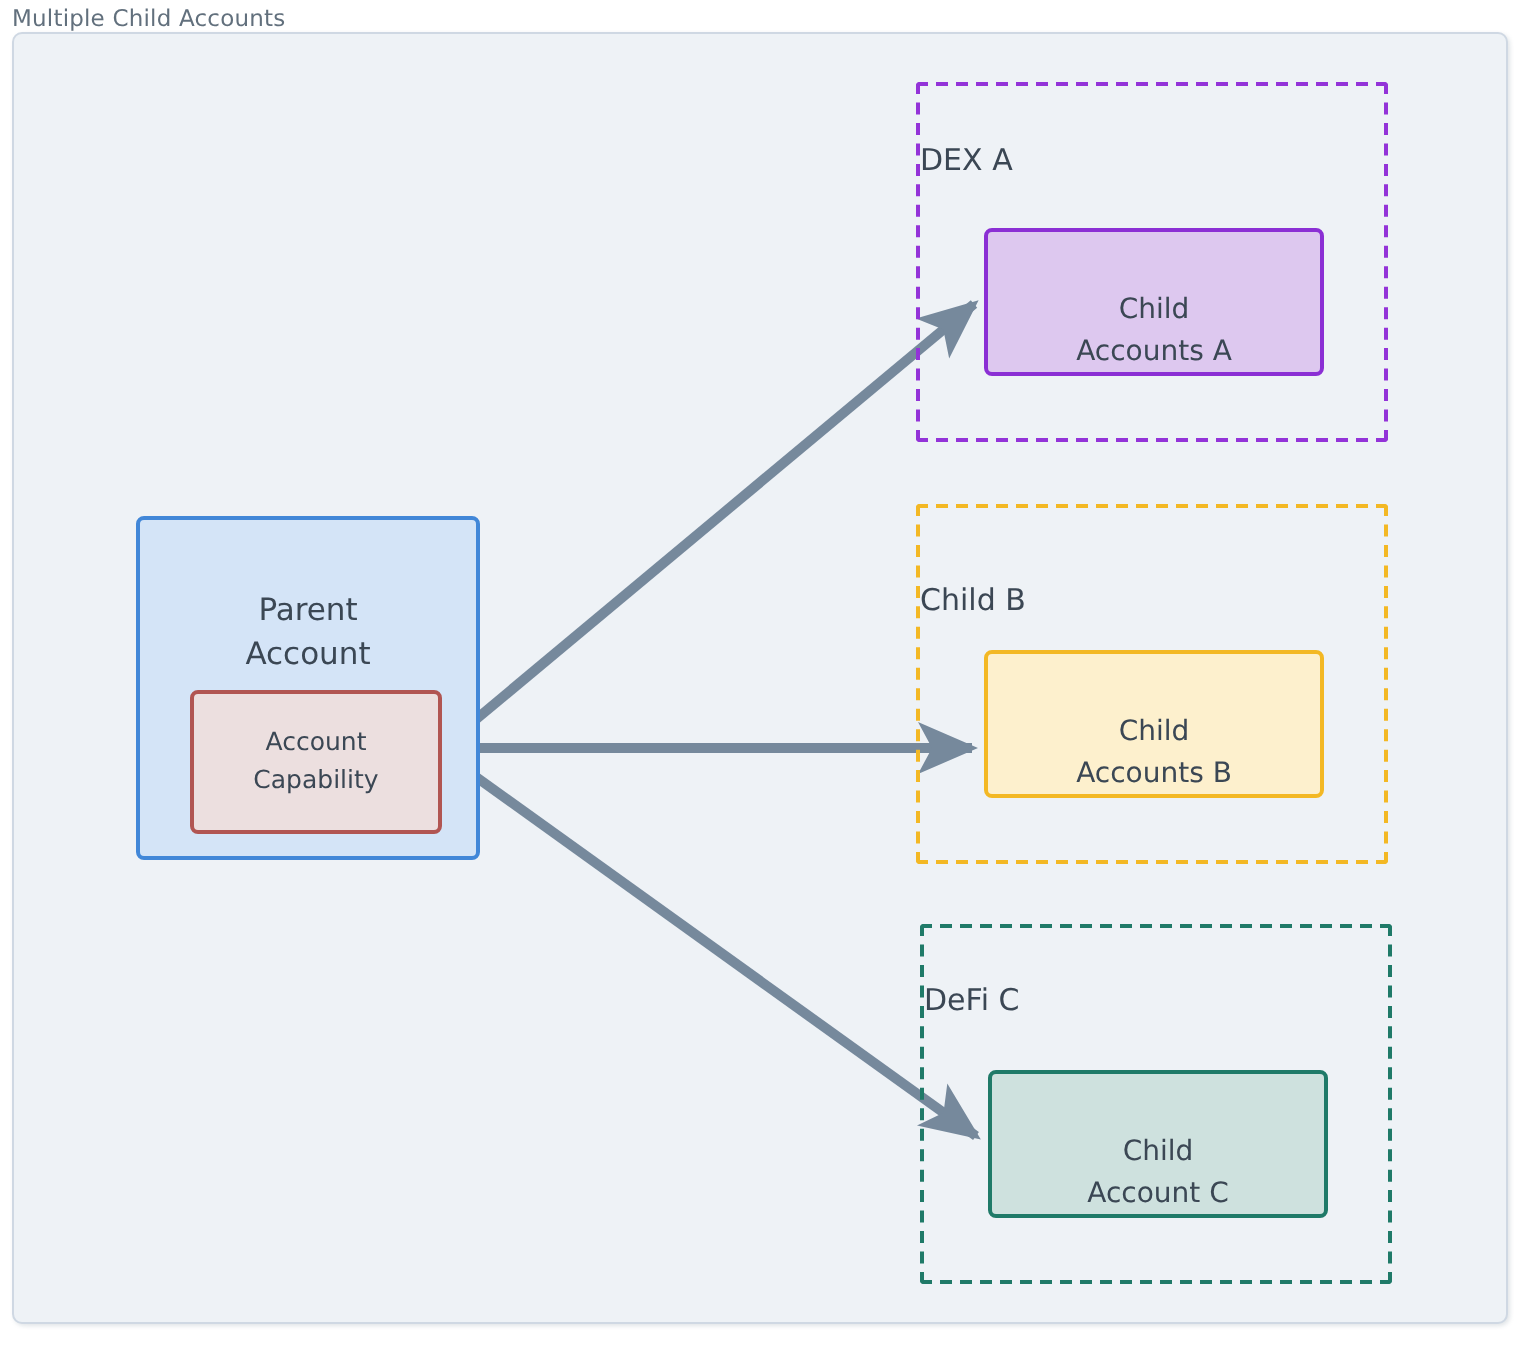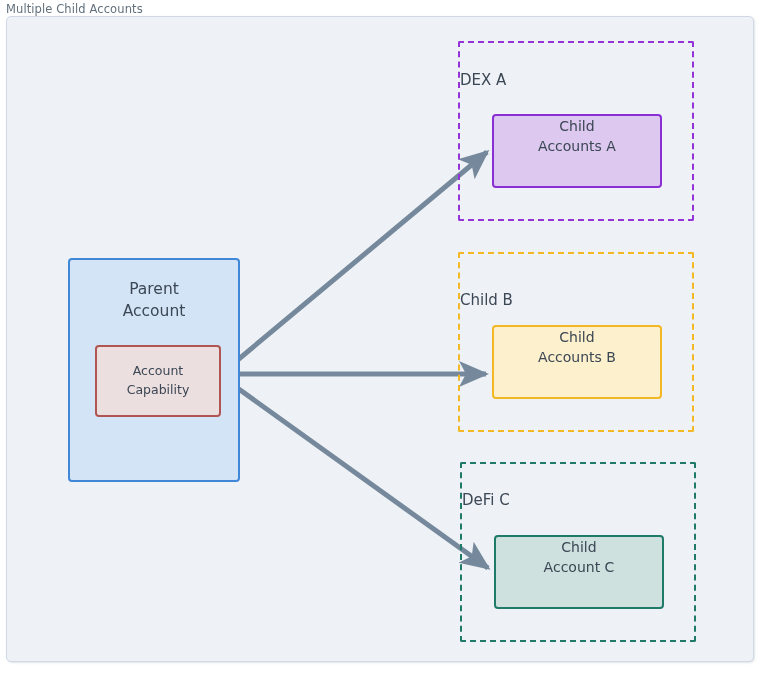--- a/index.html
+++ b/index.html
@@ -64,36 +64,36 @@
   }
   .node {
     position: absolute;
     box-sizing: border-box;
     border-width: 2px;
     border-style: solid;
     border-radius: 4px;
     display: flex;
     flex-direction: column;
     align-items: center;
-    justify-content: flex-start;
+    justify-content: flex-end;
     font-family: "DejaVu Sans", sans-serif;
     color: #3b4754;
     line-height: 1.45;
     text-align: center;
   }
   .node .ln { display: block; white-space: nowrap; }
   #parent-account {
     left: 68px;
     top: 258px;
     width: 172px;
-    height: 224px;
+    height: 172px;
     background: #d4e4f7;
     border-color: #4187d8;
     justify-content: flex-start;
-    padding-top: 18px;
+    padding-top: 34px;
   }
   #parent-account .title {
     font-size: 15.5px;
     color: #3b4754;
     text-align: center;
   }
   #account-capability {
     position: absolute;
     left: 25px;
     top: 85px;

